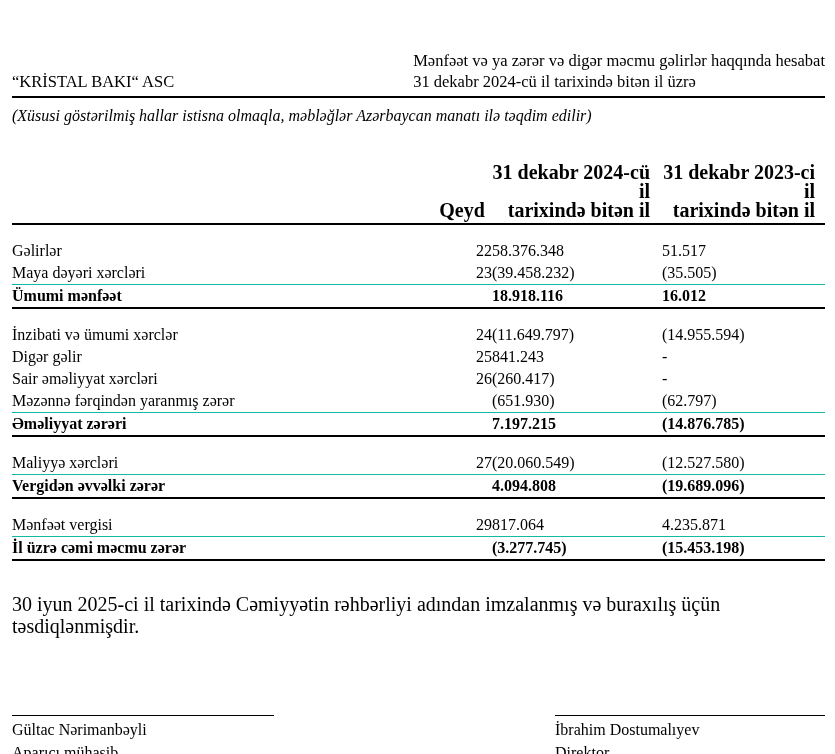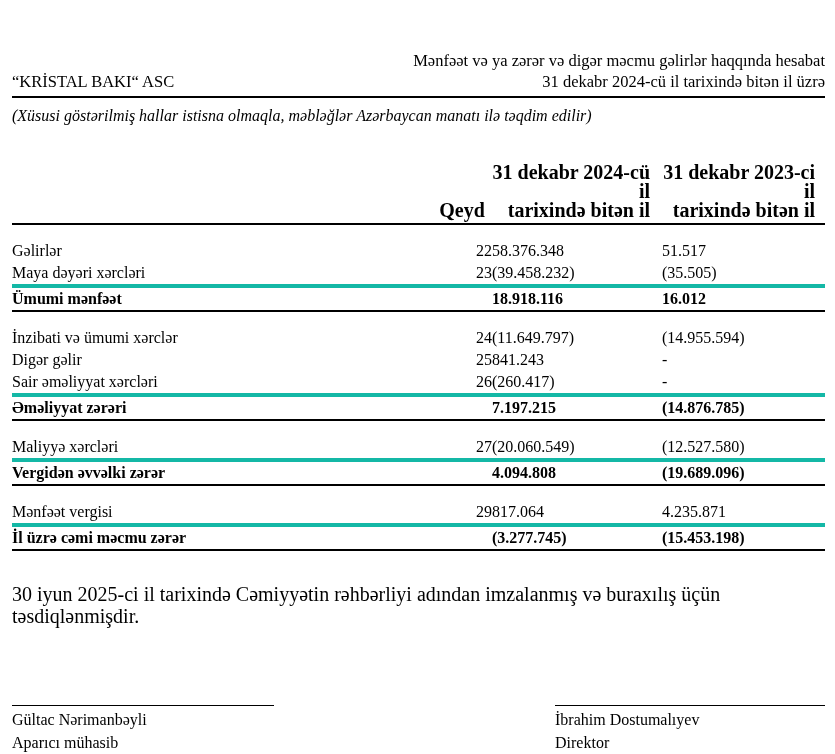--- a/index.html
+++ b/index.html
@@ -12,21 +12,21 @@
     overflow: hidden;
   }
   .page { width: 835px; height: 754px; padding: 0 10px 0 12px; overflow: hidden; }
 
   
   .header-row {
     display: flex; justify-content: space-between; align-items: flex-end;
     padding-top: 50px;
   }
   .company { font-size: 16.5px; white-space: nowrap; }
-  .titles { text-align: right; font-size: 16.5px; line-height: 21px; }
+  .titles { font-size: 16.5px; line-height: 21px; }
   .header-rule { border-bottom: 2px solid #000; margin-top: 4px; }
   .currency-note { font-style: italic; margin-top: 9px; font-size: 16px; }
 
   
   table.statement {
     width: 100%; border-collapse: collapse; table-layout: fixed;
     margin-top: 38px;
   }
   col.c-label { width: 420px; }
   col.c-qeyd  { width: 60px; }
@@ -39,21 +39,21 @@
   }
   th.qeyd { text-align: center; }
   th.num { text-align: right; }
   th.num.y24 { padding-right: 12px; }
   th.num.y23 { padding-right: 10px; }
   td { line-height: 22px; font-size: 16px; vertical-align: bottom; }
   td.qeyd { text-align: right; }
   td.num { text-align: left; }
   td.num.y24 { padding-right: 12px; }
   td.num.y23 { padding-right: 10px; }
-  tr.total { border-top: 4px solid #14b8a6; border-bottom: 2px solid #000; }
+  tr.total { border-top: 1px solid #14b8a6; border-bottom: 2px solid #000; }
   tr.total td { font-weight: bold; }
   tr.sp td { height: 16px; line-height: 16px; }
 
   
   .approval { margin-top: 32px; font-size: 20px; line-height: 22px; }
   .signatures { display: flex; justify-content: space-between; margin-top: 78px; }
   .sig { width: 270px; }
   .sig.right { width: 262px; margin-right: 21px; }
   .sig-line { border-top: 1.5px solid #000; margin-bottom: 2px; }
   .sig-name, .sig-role { line-height: 23px; font-size: 16px; }
@@ -126,20 +126,26 @@
         <td class="label">Digər gəlir</td>
         <td class="qeyd">25</td>
         <td class="num y24">841.243</td>
         <td class="num y23">-</td>
       </tr>
       <tr>
         <td class="label">Sair əməliyyat xərcləri</td>
         <td class="qeyd">26</td>
         <td class="num y24">(260.417)</td>
         <td class="num y23">-</td>
+      </tr>
+      <tr>
+        <td class="label">Məzənnə fərqindən yaranmış zərər</td>
+        <td class="qeyd"></td>
+        <td class="num y24">(651.930)</td>
+        <td class="num y23">(62.797)</td>
       </tr>
       <tr class="total">
         <td class="label">Əməliyyat zərəri</td>
         <td class="qeyd"></td>
         <td class="num y24">7.197.215</td>
         <td class="num y23">(14.876.785)</td>
       </tr>
 
       <tr class="sp">
           <td colspan="4"></td>

